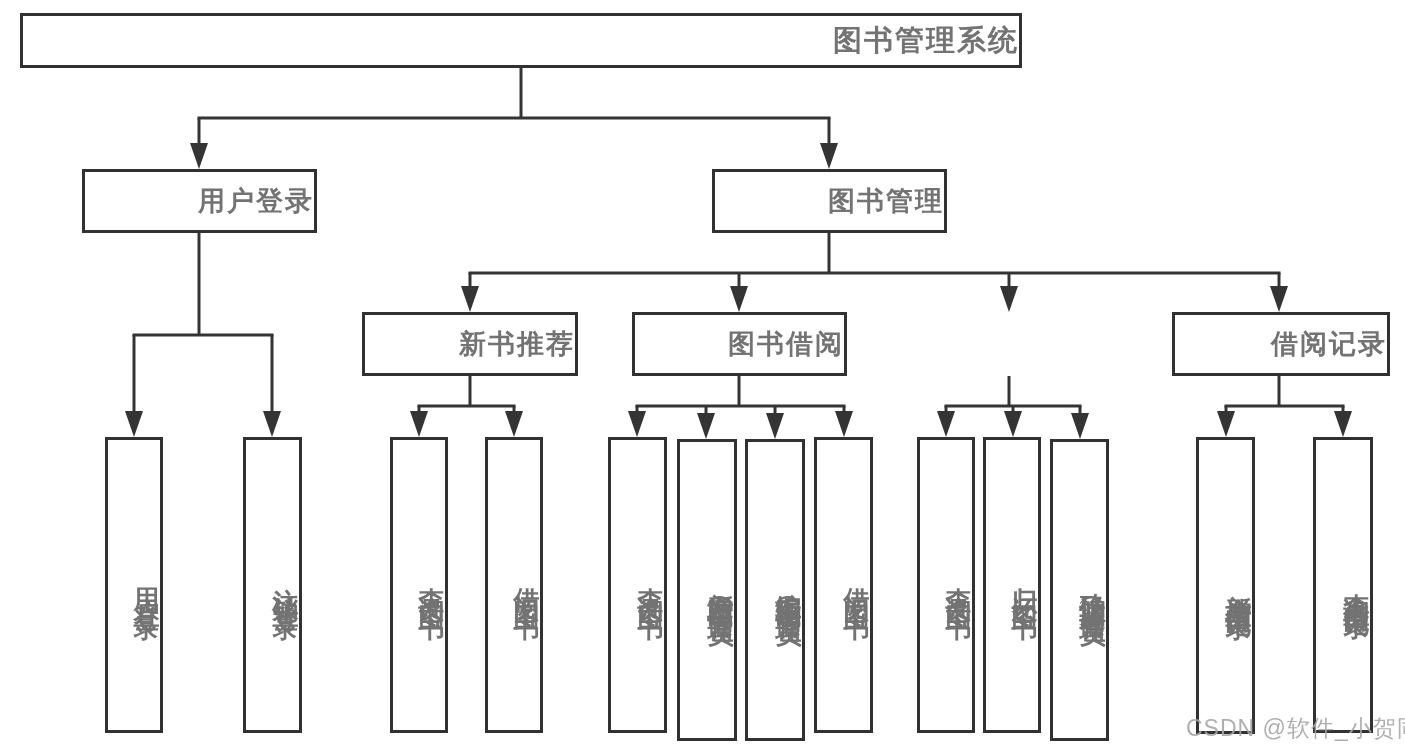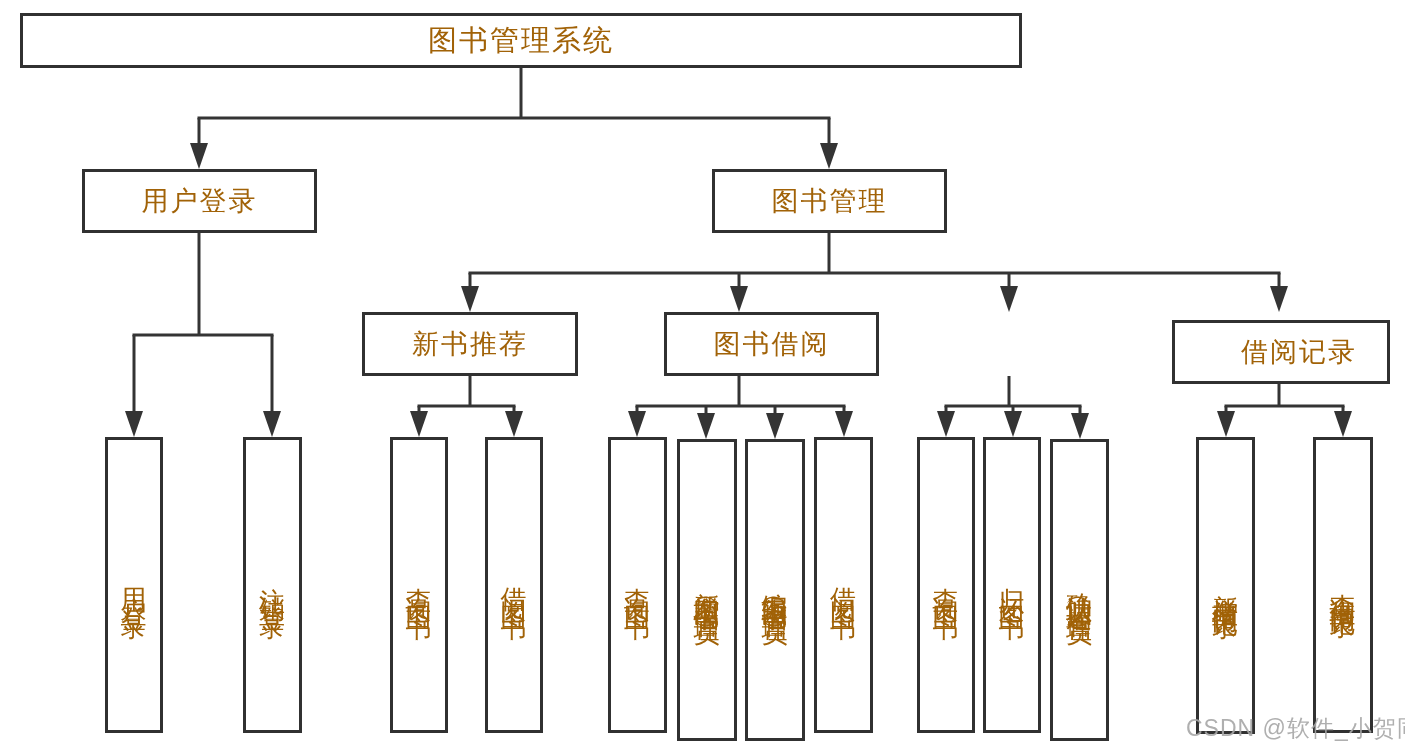--- a/index.html
+++ b/index.html
@@ -11,23 +11,24 @@
     overflow:hidden;
   }
   #wires{position:absolute;left:0;top:0;z-index:0;}
   #wires line{stroke:#343434;stroke-width:3;}
   #wires polygon{fill:#343434;}
   .node{
     position:absolute;
     box-sizing:border-box;
     border:3px solid #313131;
     background:#ffffff;
-    display:flex;align-items:center;justify-content:center;
+    display:flex;align-items:center;justify-content:flex-end;
     z-index:1;
-    color:#a16207;
+    color:#737373;
+    font-weight:bold;
   }
   .h-node span{
     font-size:27px;
     letter-spacing:2px;
     white-space:nowrap;
     line-height:1;
   }
   .root-node span{font-size:29px;}
   .v-node span{
     writing-mode:vertical-rl;
@@ -136,24 +137,24 @@
   <div class="node h-node" style="left:82px;top:169px;width:235px;height:64px;">
     <span>用户登录</span>
   </div>
   <div class="node h-node" style="left:712px;top:169px;width:235px;height:64px;">
     <span>图书管理</span>
   </div>
 
   <div class="node h-node" style="left:362px;top:312px;width:216px;height:64px;">
     <span>新书推荐</span>
   </div>
-  <div class="node h-node" style="left:632px;top:312px;width:215px;height:64px;margin-left:32px;">
+  <div class="node h-node" style="left:632px;top:312px;width:215px;height:64px;">
     <span>图书借阅</span>
   </div>
-  <div class="node h-node" style="left:1172px;top:320px;width:218px;height:64px;padding-left:36px;">
+  <div class="node h-node" style="left:1172px;top:312px;width:218px;height:64px;padding-left:36px;">
     <span>借阅记录</span>
   </div>
 
   <div class="node v-node" style="left:105px;top:437px;width:58px;height:296px;">
     <span>用户登录</span>
   </div>
   <div class="node v-node" style="left:243px;top:437px;width:59px;height:296px;">
     <span>注销登录</span>
   </div>
 

